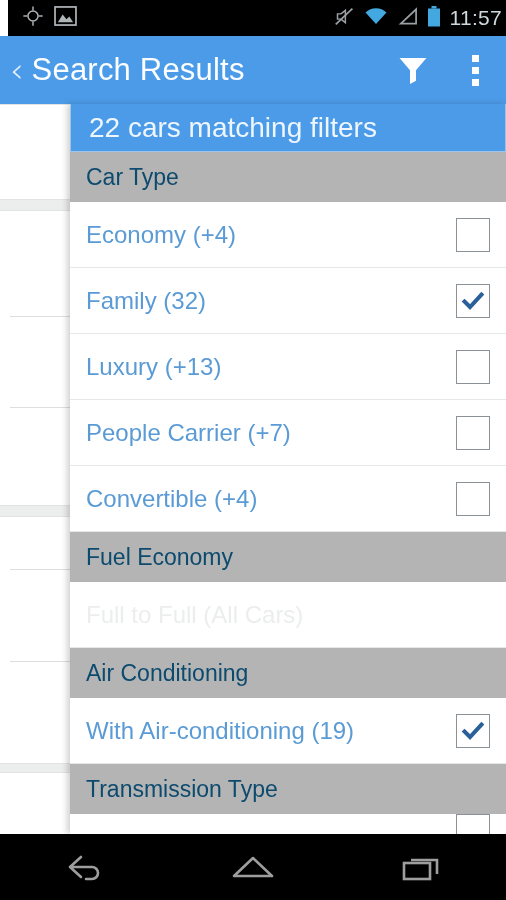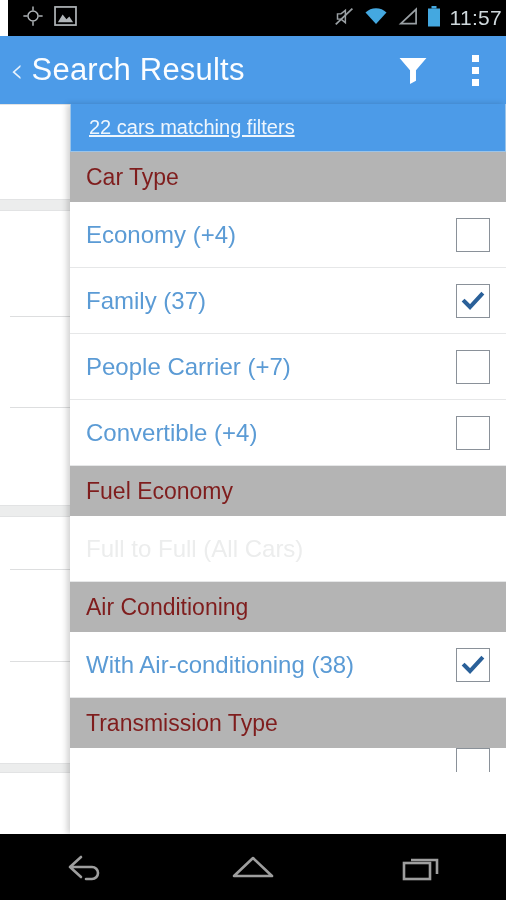--- a/index.html
+++ b/index.html
@@ -60,26 +60,26 @@
   
   .panel {
     position:absolute; top:104px; left:70px; width:436px; height:730px;
     background:#ffffff; overflow:hidden;
     box-shadow:-3px 0 6px rgba(0,0,0,0.18);
   }
   .banner {
     height:48px; background:#4c9be8; display:flex; align-items:center;
     padding-left:18px; border:1px solid #9cc4e8; border-top:none;
   }
-  .banner span { color:#eef6fd; font-size:20px; font-weight:300;text-decoration:underline; }
+  .banner span { color:#eef6fd; font-size:28px; font-weight:300; }
 
   .sec-header {
     height:50px; background:#b4b4b4; display:flex; align-items:center; padding-left:16px;
   }
-  .sec-header span { color:#7f1d1d; font-size:23px; font-weight:300;text-align:center; }
+  .sec-header span { color:#0c4a6e; font-size:23px; font-weight:300;text-align:center; }
 
   .row {
     height:66px; background:#ffffff; display:flex; align-items:center;
     padding-left:16px; padding-right:16px; border-bottom:1px solid #e6e7e8;
   }
   .row-label { color:#5b9bd5; font-size:24px; font-weight:300; flex:1; }
   .row-label.disabled { color:#eceded; }
   .cbox {
     width:34px; height:34px; border:1px solid #8a9199; background:#ffffff;
     display:flex; align-items:center; justify-content:center; flex:none;
@@ -194,46 +194,50 @@
     </div>
     <div id="sections">
         <div class="sec-header">
           <span>Car Type</span>
         </div>
         <div class="row">
           <div class="row-label">Economy (+4)</div>
           <div class="cbox"></div>
         </div>
         <div class="row">
-          <div class="row-label">Family (37)</div>
+          <div class="row-label">Family (32)</div>
           <div class="cbox">
             <svg width="24" height="24" viewBox="0 0 24 24">
               <path d="M3.5 12.5 L9 18 L20.5 5.5" fill="none" stroke="#2a6099" stroke-width="4" stroke-linecap="square"></path>
             </svg>
           </div>
         </div>
         <div class="row">
+          <div class="row-label">Luxury (+13)</div>
+          <div class="cbox"></div>
+        </div>
+        <div class="row">
           <div class="row-label">People Carrier (+7)</div>
           <div class="cbox"></div>
         </div>
         <div class="row">
           <div class="row-label">Convertible (+4)</div>
           <div class="cbox"></div>
         </div>
         <div class="sec-header">
           <span>Fuel Economy</span>
         </div>
         <div class="row">
           <div class="row-label disabled">Full to Full (All Cars)</div>
         </div>
         <div class="sec-header">
           <span>Air Conditioning</span>
         </div>
         <div class="row">
-          <div class="row-label">With Air-conditioning (38)</div>
+          <div class="row-label">With Air-conditioning (19)</div>
           <div class="cbox">
             <svg width="24" height="24" viewBox="0 0 24 24">
               <path d="M3.5 12.5 L9 18 L20.5 5.5" fill="none" stroke="#2a6099" stroke-width="4" stroke-linecap="square"></path>
             </svg>
           </div>
         </div>
         <div class="sec-header">
           <span>Transmission Type</span>
         </div>
         <div class="row partial">

